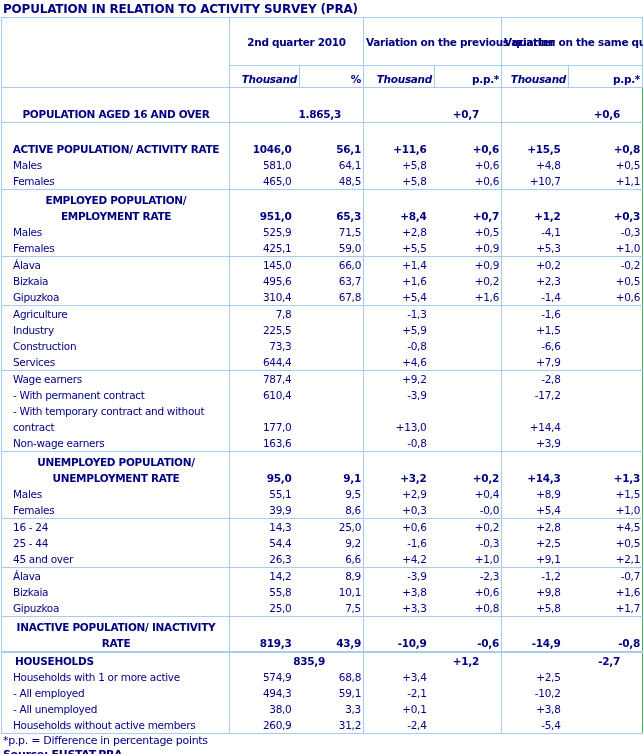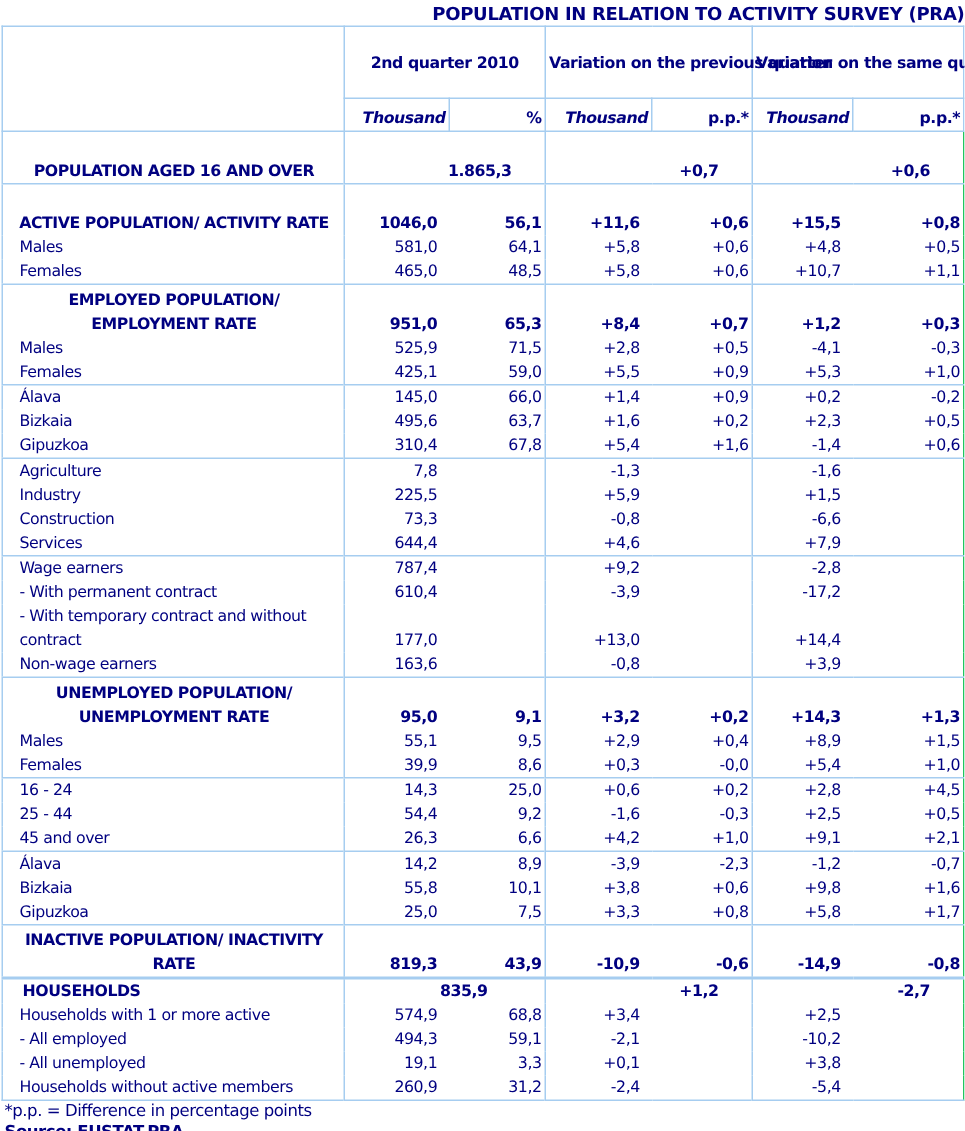--- a/index.html
+++ b/index.html
@@ -11,21 +11,20 @@
   .title {
     font-family: "DejaVu Sans", sans-serif;
     font-weight: bold;
     font-size: 12px;
     letter-spacing: -0.2px;
     padding: 0 0 0 3px;
     height: 16px;
     line-height: 16px;
     margin-top: 1px;
     color: #000080;
-    text-align: right;
   }
   table.pra {
     border-collapse: collapse;
     width: 641px;
     margin-left: 1px;
     table-layout: fixed;
     font-size: 10.5px;
     letter-spacing: -0.3px;
   }
   table.pra col.c0 { width: 228px; }
@@ -395,21 +394,21 @@
         <td class="lbl sub">- All employed</td>
         <td class="g c-th">494,3</td>
         <td>59,1</td>
         <td class="g c-th">-2,1</td>
         <td></td>
         <td class="g c-th">-10,2</td>
         <td></td>
       </tr>
       <tr>
         <td class="lbl sub">- All unemployed</td>
-        <td class="g c-th">19,1</td>
+        <td class="g c-th">38,0</td>
         <td>3,3</td>
         <td class="g c-th">+0,1</td>
         <td></td>
         <td class="g c-th">+3,8</td>
         <td></td>
       </tr>
       <tr>
         <td class="lbl sub">Households without active members</td>
         <td class="g c-th">260,9</td>
         <td>31,2</td>

